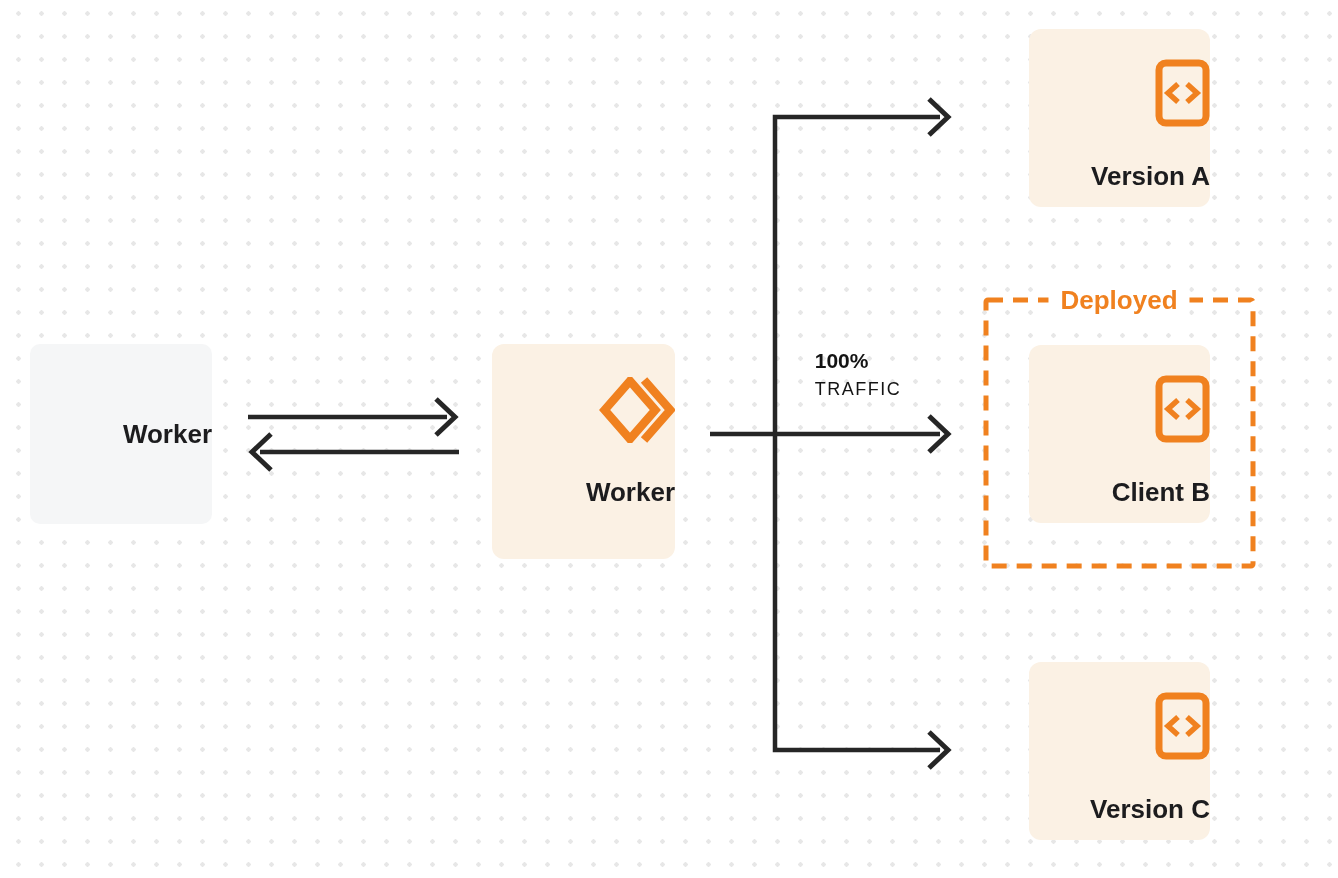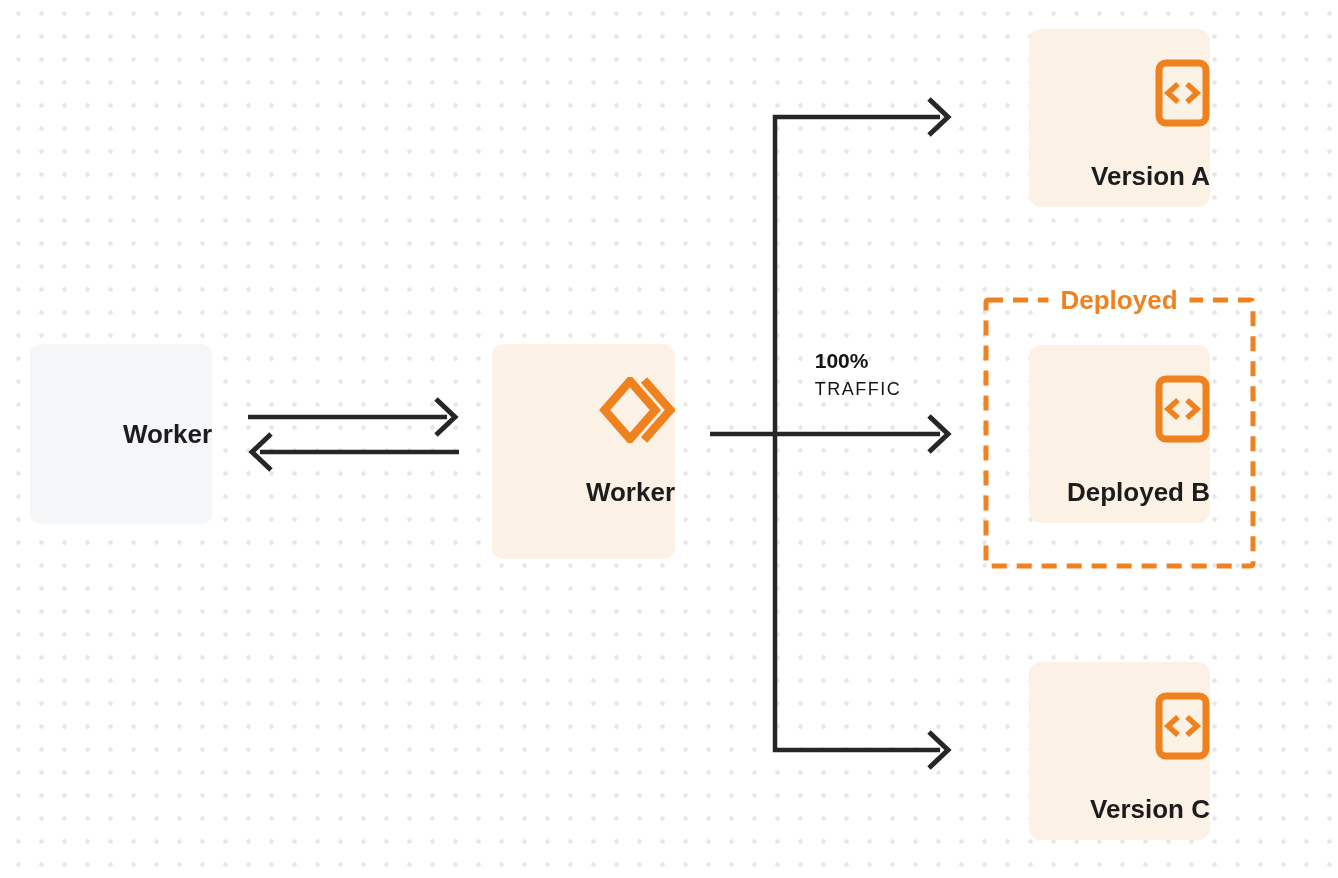--- a/index.html
+++ b/index.html
@@ -154,21 +154,21 @@
   <div class="deployed-label">Deployed</div>
 
   <div class="node version-box version-b">
     <span>
       <svg width="55" height="68" viewBox="0 0 55 68" fill="none" stroke="#f0811f">
         <rect x="4" y="4" width="47" height="60" rx="7" stroke-width="7"></rect>
         <path d="M23 25 L13 34 L23 43" stroke-width="5.5" stroke-linejoin="miter"></path>
         <path d="M32 25 L42 34 L32 43" stroke-width="5.5" stroke-linejoin="miter"></path>
       </svg>
     </span>
-    <div class="node-label">Deployed B</div>
+    <div class="node-label">Client B</div>
   </div>
 
   <div class="node version-box version-c">
     <span>
       <svg width="55" height="68" viewBox="0 0 55 68" fill="none" stroke="#f0811f">
         <rect x="4" y="4" width="47" height="60" rx="7" stroke-width="7"></rect>
         <path d="M23 25 L13 34 L23 43" stroke-width="5.5" stroke-linejoin="miter"></path>
         <path d="M32 25 L42 34 L32 43" stroke-width="5.5" stroke-linejoin="miter"></path>
       </svg>
     </span>

